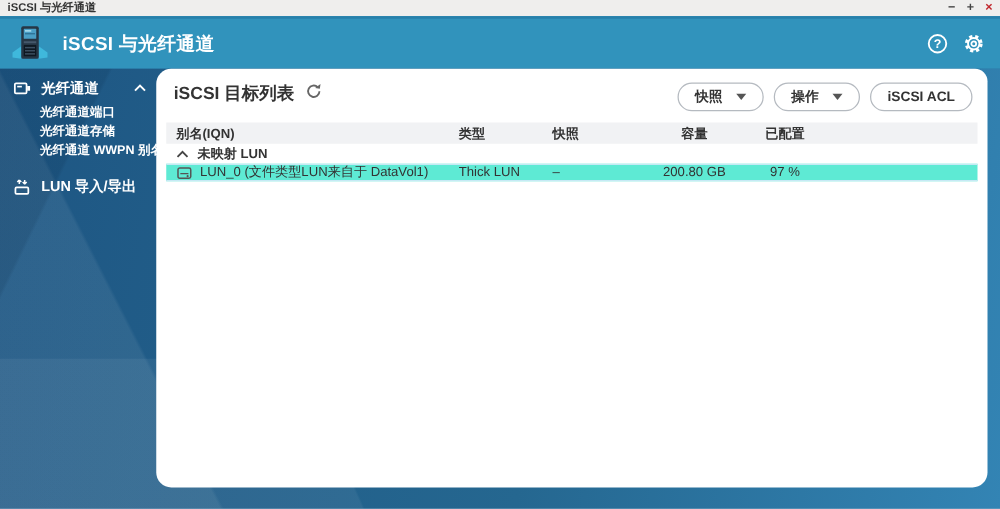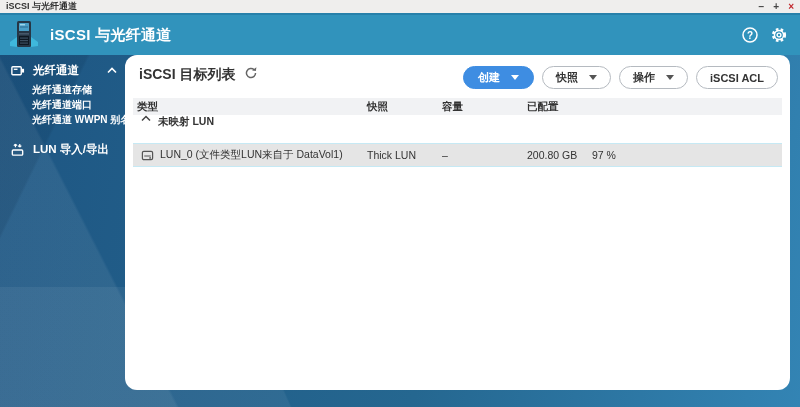--- a/index.html
+++ b/index.html
@@ -60,26 +60,26 @@
   .btn .caret { width:0; height:0; border-left:4px solid transparent;
     border-right:4px solid transparent; border-top:5px solid #555; margin-left:11px; }
   .btn-primary { background:#3e8de2; border-color:#3e8de2; color:#fff; padding:0 14px; }
   .btn-primary .caret { border-top-color:#fff; }
 
   
   .grid-cols { display:grid; grid-template-columns:1fr 75px 85px 65px 80px 114px; align-items:center; }
   .thead { background:#f1f2f4; height:17px; font-size:10.5px; font-weight:bold; color:#333; }
   .cell { padding:0 4px; white-space:nowrap; overflow:hidden; }
   .cell.first { padding-left:8px; }
-  .cell.right { text-align:left; }
+  .cell.right { text-align:center; }
   .cell.status { padding-left:8px; }
-  .group-row { height:28px; display:flex; gap:7px; padding-left:8px;
+  .group-row { height:16px; display:flex; align-items:center; gap:7px; padding-left:8px;
     font-size:10.5px; font-weight:bold; color:#333; cursor:pointer; }
   .chev { width:10px; height:7px; }
-  .data-row { height:24px; background:#e5e5e5; border-top:1px solid #c6e9f4;
+  .data-row { height:14px; background:#5eead4; border-top:1px solid #c6e9f4;
     border-bottom:1px solid #c6e9f4; font-size:10.5px; color:#333; cursor:pointer; }
   .alias-cell { display:flex; align-items:center; gap:6px; padding-left:23px; }
   .lun-icon { width:13px; height:13px; flex:0 0 auto; }
 </style>
 </head>
 <body>
 
 <div class="screen">
 
   <div class="titlebar">
@@ -129,24 +129,24 @@
             <rect x="2" y="4" width="10" height="8.5" rx="1" fill="none" stroke="#fff" stroke-width="1.5"></rect>
             <rect x="12.5" y="6.2" width="2.5" height="4" fill="#fff"></rect>
             <rect x="4" y="6" width="4" height="1.4" fill="#fff"></rect>
           </svg>
           <span>光纤通道</span>
           <svg class="exp" viewBox="0 0 10 7">
             <path d="M1 5.5L5 1.5L9 5.5" fill="none" stroke="#fff" stroke-width="1.6"></path>
           </svg>
         </div>
         <div class="side-sub">
+          <span>光纤通道端口</span>
+        </div>
+        <div class="side-sub">
           <span>光纤通道存储</span>
-        </div>
-        <div class="side-sub">
-          <span>光纤通道端口</span>
         </div>
         <div class="side-sub">
           <span>光纤通道 WWPN 别名</span>
         </div>
       </div>
 
       <div class="side-item gap-lg">
         <svg class="sicon" viewBox="0 0 16 16">
           <rect x="2.5" y="8.5" width="11" height="5.5" rx="1" fill="none" stroke="#fff" stroke-width="1.5"></rect>
           <path d="M5.8 5.5V2.2M5.8 2.2l-1.7 1.7M5.8 2.2l1.7 1.7" stroke="#fff" stroke-width="1.3" fill="none"></path>
@@ -158,39 +158,36 @@
 
     <div class="main-panel">
 
       <div class="panel-head">
         <span class="panel-title">iSCSI 目标列表</span>
         <svg class="refresh" viewBox="0 0 16 16">
           <path d="M13.2 8a5.2 5.2 0 1 1-1.6-3.75" fill="none" stroke="#666" stroke-width="1.7"></path>
           <polygon points="13.8,1.2 13.8,5.6 9.4,5.6" fill="#666" transform="rotate(8 13 4)"></polygon>
         </svg>
         <span class="btn-row">
-          <span class="btn btn-primary">
-            <span>创建</span>
-            <span class="caret"></span>
-          </span>
           <span class="btn">
             <span>快照</span>
             <span class="caret"></span>
           </span>
           <span class="btn">
             <span>操作</span>
             <span class="caret"></span>
           </span>
           <span class="btn">
             <span>iSCSI ACL</span>
           </span>
         </span>
       </div>
 
       <div class="grid-cols thead">
+        <span class="cell first">别名(IQN)</span>
         <span class="cell">类型</span>
         <span class="cell">快照</span>
         <span class="cell right">容量</span>
         <span class="cell right">已配置</span>
       </div>
 
       <div class="group-row">
         <svg class="chev" viewBox="0 0 10 7">
           <path d="M1 5.5L5 1.5L9 5.5" fill="none" stroke="#444" stroke-width="1.5"></path>
         </svg>

